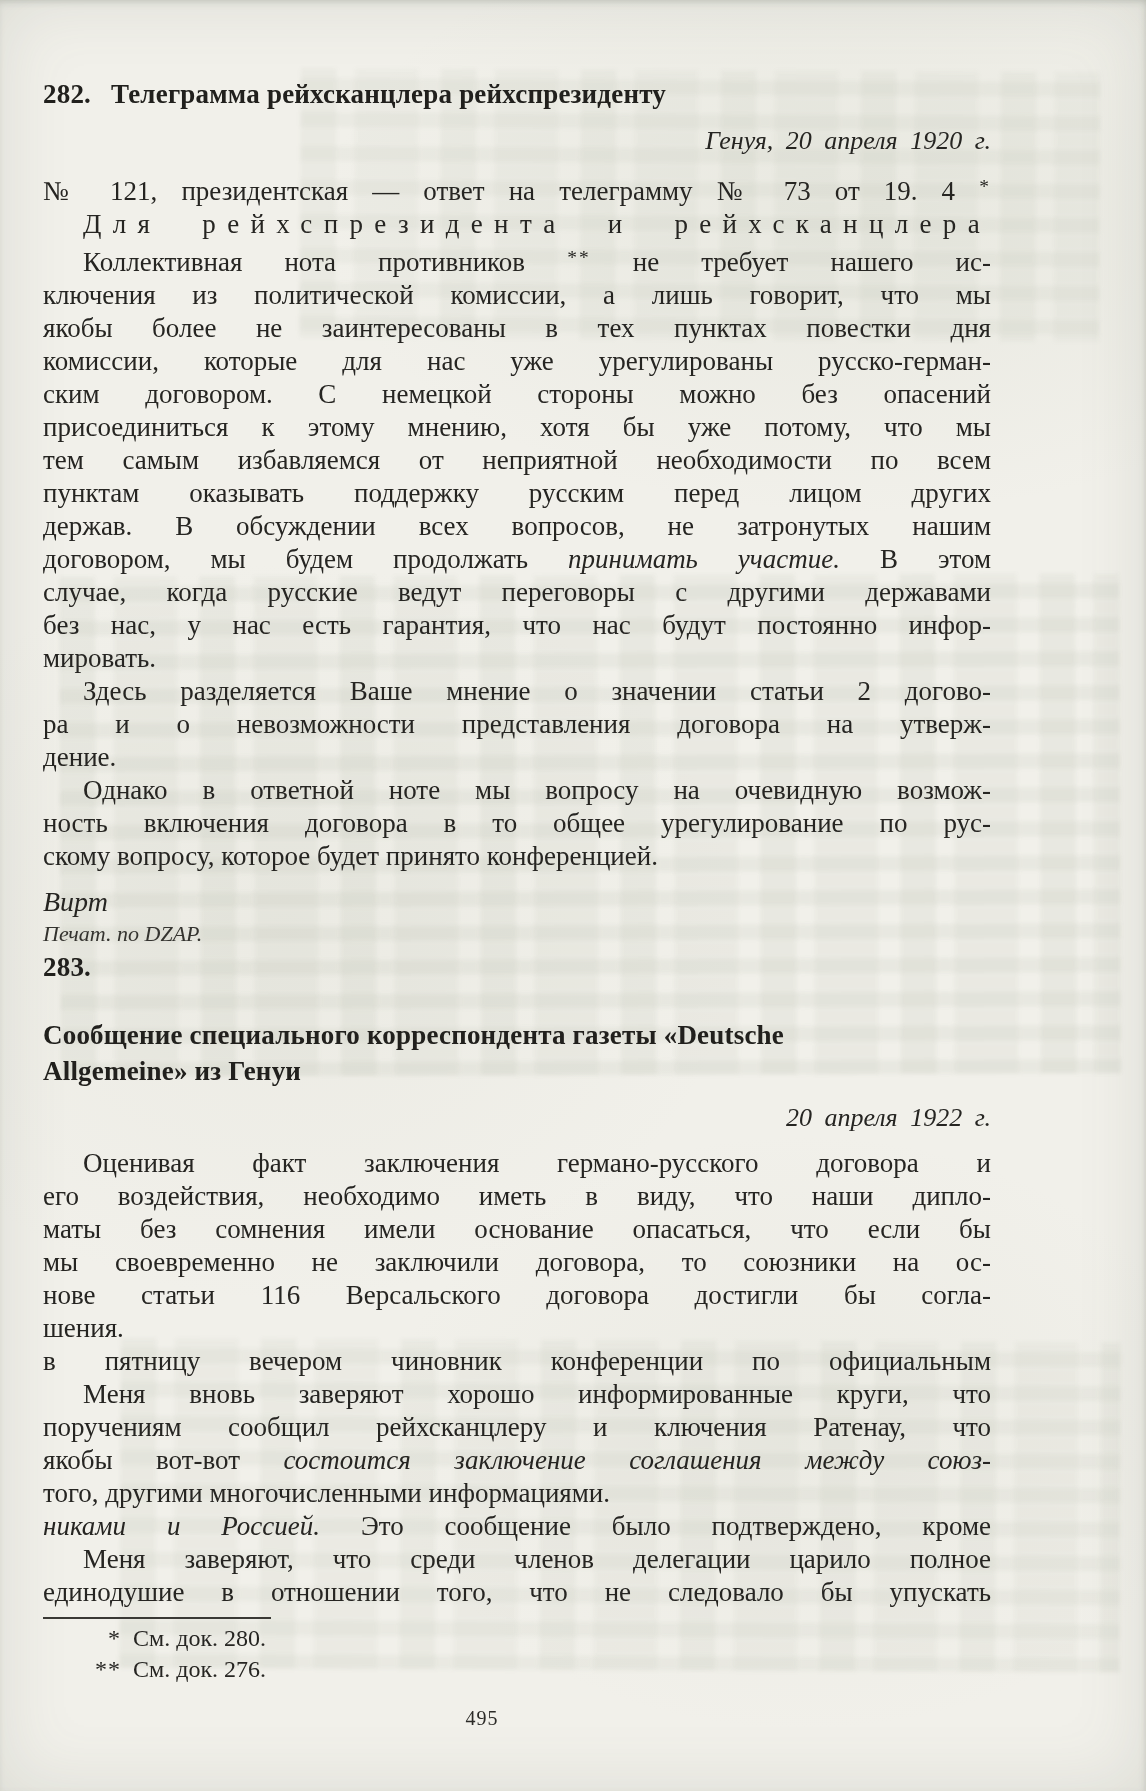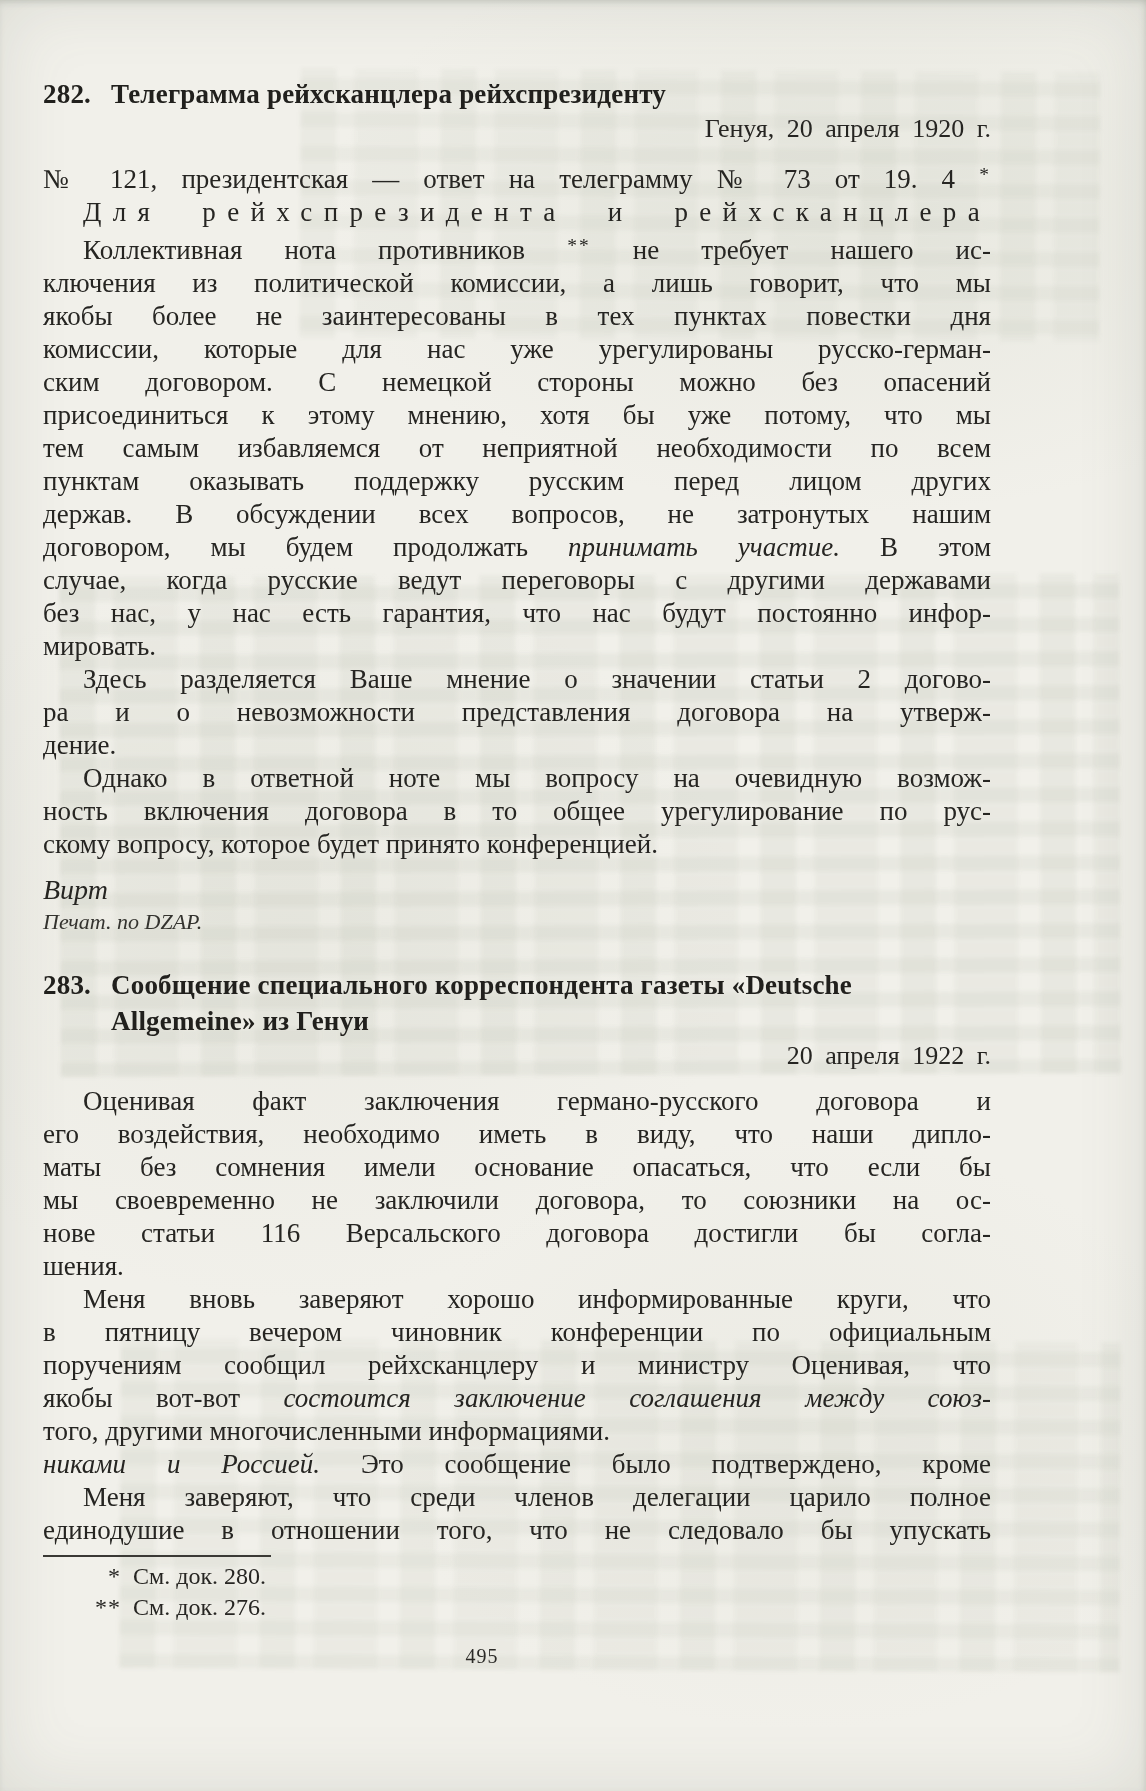--- a/index.html
+++ b/index.html
@@ -25,24 +25,24 @@
       repeating-linear-gradient(90deg, rgba(122,134,110,.10) 0 36px, transparent 36px 54px, rgba(122,134,110,.08) 54px 118px, transparent 118px 140px),
       repeating-linear-gradient(180deg, transparent 0 10px, rgba(122,134,110,.10) 10px 25px, transparent 25px 34px);
   }
   .g1{left:300px;top:70px;width:800px;height:270px;transform:rotate(.3deg);}
   .g2{left:60px;top:575px;width:1060px;height:500px;transform:rotate(-.2deg);opacity:.7;}
   .g3{left:120px;top:1340px;width:1000px;height:330px;transform:rotate(.25deg);opacity:.6;}
   .content{position:absolute;left:43px;top:0;width:948px;}
   
   .doc-head{display:flex;margin:0;font-size:27px;line-height:36px;font-weight:bold;color:#21201d;letter-spacing:.2px;}
   .head282{margin-top:76px;}
-  .head283{margin-top:30px;}
+  .head283{flex-direction:column;}
   .doc-num{flex:0 0 68px;}
   .doc-title{flex:1;white-space:pre-line;}
-  .dateline{text-align:right;font-size:26px;line-height:34px;margin-top:0;word-spacing:6px;}
+  .dateline{font-style:italic;text-align:right;font-size:26px;line-height:34px;margin-top:12px;word-spacing:6px;}
   
   .body{margin-top:12px;font-size:27px;}
   .line{line-height:33px;text-align:justify;text-align-last:justify;hyphens:none;}
   .line.end{text-align-last:left;}
   .line.ind{text-indent:40px;}
   .line.spread{letter-spacing:.42em;word-spacing:.2em;text-indent:40px;}
   .seg{}
   .it{font-style:italic;}
   .sup{vertical-align:7px;font-size:.72em;letter-spacing:2px;}
   .signature{font-style:italic;text-align:left;font-size:28px;line-height:34px;margin-top:12px;padding-right:6px;word-spacing:3px;}
@@ -102,23 +102,23 @@
 Allgemeine» из Генуи</span>
     </h2>
     <div class="dateline">20 апреля 1922 г.</div>
     <div class="body" id="body283">
         <div class="line ind"><span class="seg">Оценивая факт заключения германо-русского договора и</span></div>
         <div class="line"><span class="seg">его воздействия, необходимо иметь в виду, что наши дипло-</span></div>
         <div class="line"><span class="seg">маты без сомнения имели основание опасаться, что если бы</span></div>
         <div class="line"><span class="seg">мы своевременно не заключили договора, то союзники на ос-</span></div>
         <div class="line"><span class="seg">нове статьи 116 Версальского договора достигли бы согла-</span></div>
         <div class="line end"><span class="seg">шения.</span></div>
+        <div class="line"><span class="seg">в пятницу вечером чиновник конференции по официальным</span></div>
         <div class="line ind"><span class="seg">Меня вновь заверяют хорошо информированные круги, что</span></div>
-        <div class="line"><span class="seg">в пятницу вечером чиновник конференции по официальным</span></div>
-        <div class="line"><span class="seg">поручениям сообщил рейхсканцлеру и министру Оценивая, что</span></div>
+        <div class="line"><span class="seg">поручениям сообщил рейхсканцлеру и ключения Ратенау, что</span></div>
         <div class="line"><span class="seg">якобы вот-вот </span><span class="seg it">состоится заключение соглашения между союз-</span></div>
         <div class="line end"><span class="seg">того, другими многочисленными информациями.</span></div>
         <div class="line"><span class="seg it">никами и Россией.</span><span class="seg"> Это сообщение было подтверждено, кроме</span></div>
         <div class="line ind"><span class="seg">Меня заверяют, что среди членов делегации царило полное</span></div>
         <div class="line"><span class="seg">единодушие в отношении того, что не следовало бы упускать</span></div>
       </div>
 
     <div class="fnrule"></div>
     <div class="footnotes" id="footnotes">
         <div class="fn"><span class="marker">*</span><span class="fntext">См. док. 280.</span></div>

